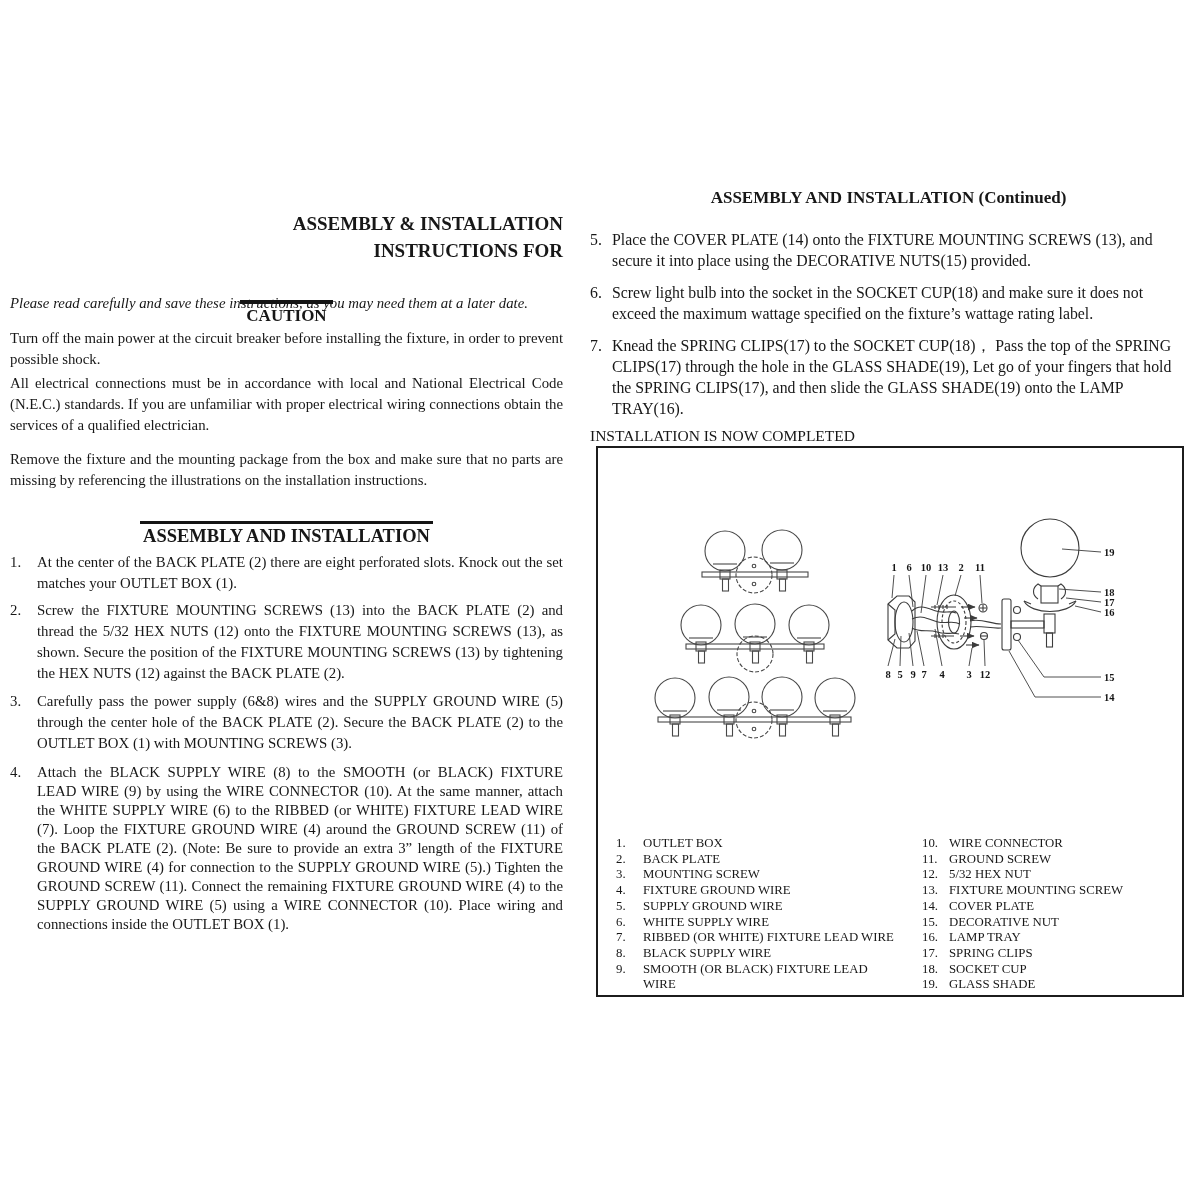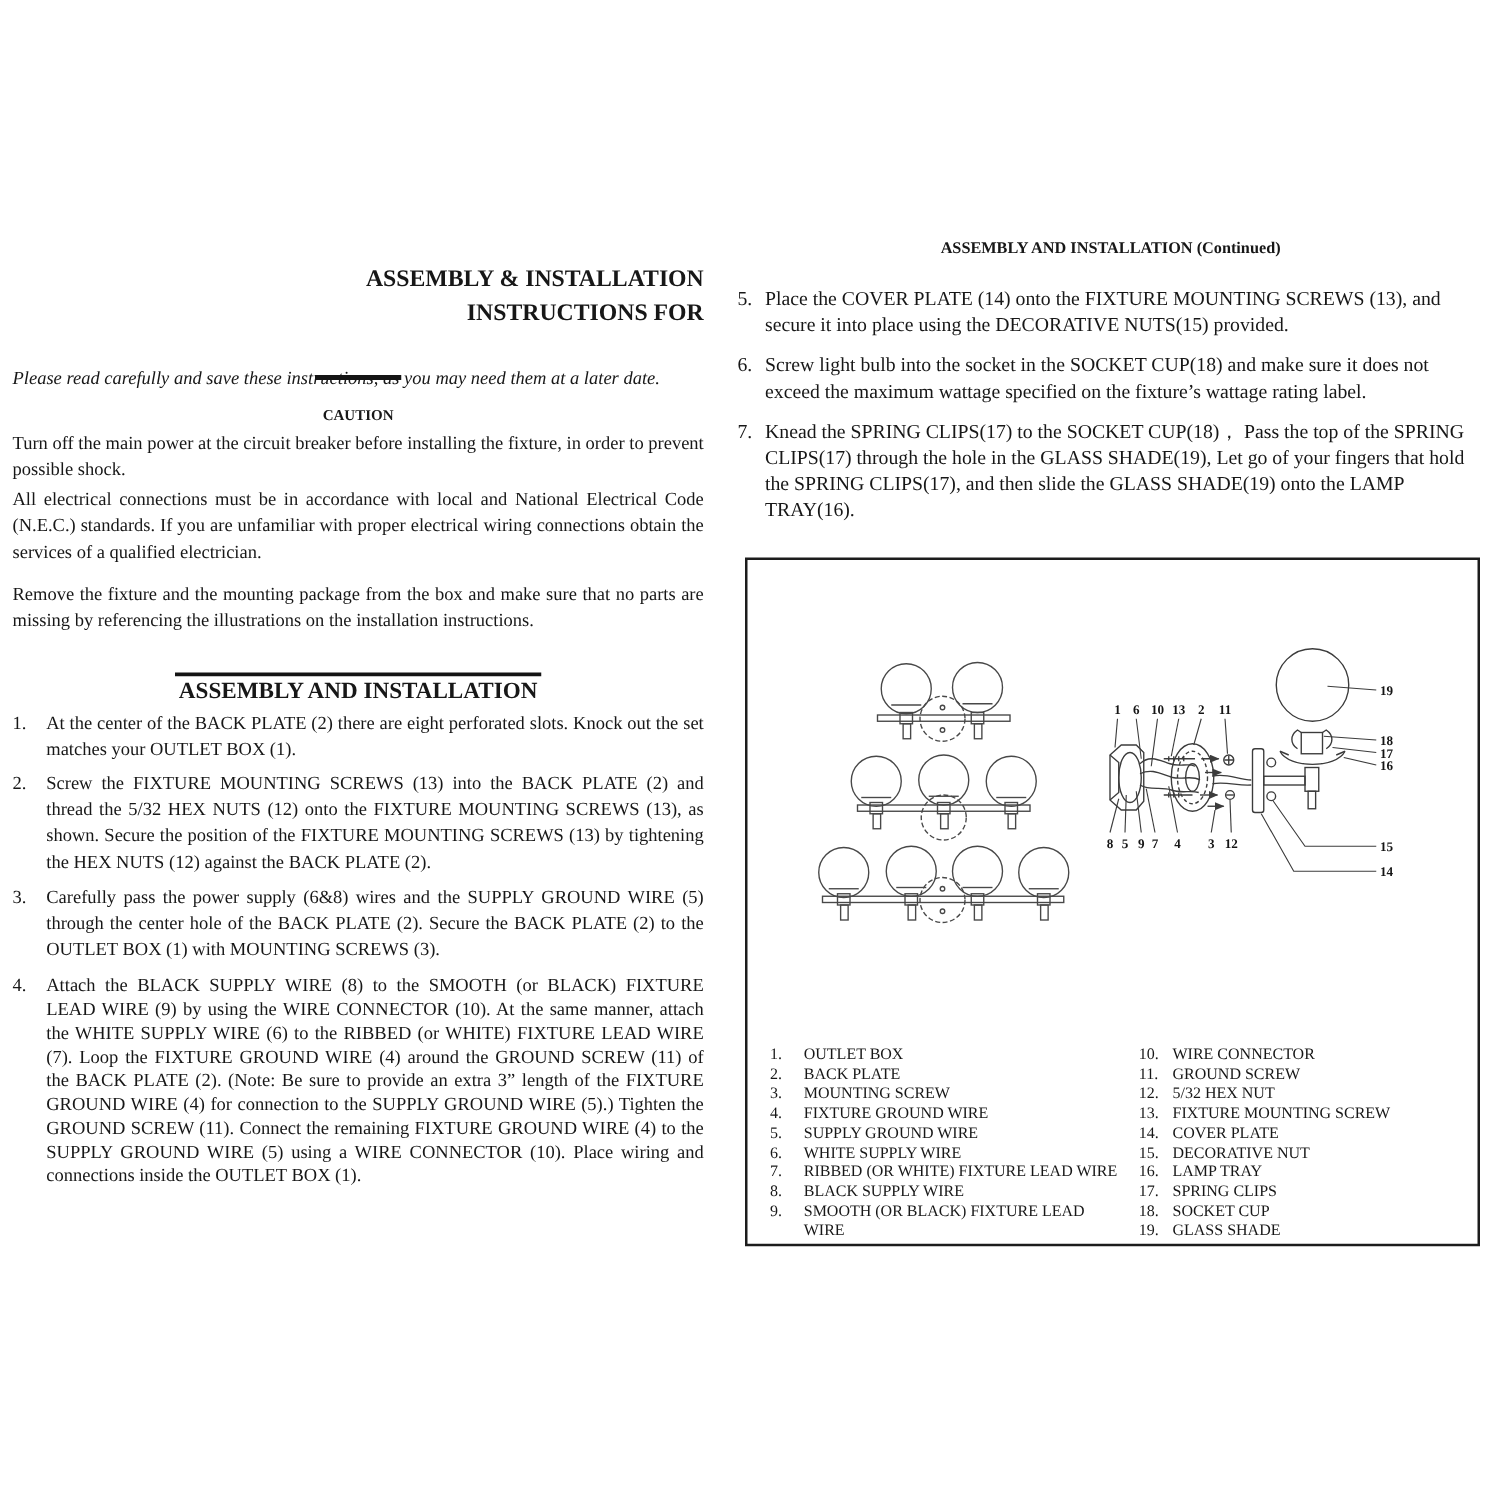--- a/index.html
+++ b/index.html
@@ -10,50 +10,50 @@
   }
   
   .col-left { position:absolute; left:10px; top:210px; width:553px; }
   .title-block { text-align:right; font-weight:bold; font-size:19px; line-height:27px; margin:0 0 29px 0; }
   .intro { font-style:italic; font-size:14.8px; line-height:20px; margin:0; }
   .rulehead-wrap { text-align:center; }
   .rulehead-wrap.caution { margin-top:-13px; }
   .rulehead-wrap.general { margin-top:-13px; }
   .rulehead-wrap.assembly { margin-top:30px; }
   .rulehead {
-    display:inline-block; border-top:4px solid #141414; padding:19px 6px 0 6px;
-    font-weight:bold; font-size:12px; line-height:19px;
+    display:inline-block; border-top:4px solid #141414; padding:2px 6px 0 6px;
+    font-weight:bold; font-size:17px; line-height:19px;
   }
   .rulehead.big { font-size:18.5px; line-height:22px; border-top-width:3.5px; padding:1px 3px 0 3px; }
   .body { font-size:14.8px; line-height:21px; margin:0; }
   .just { text-align:justify; }
   .mt3 { margin-top:3px; } .mt13 { margin-top:13px; }
   .step { display:flex; font-size:14.8px; line-height:21px; }
   .step .step-num { flex:none; width:27px; }
   .step .step-text { flex:1; text-align:justify; }
   .s1 { margin-top:5px; } .s2 { margin-top:6px; } .s3 { margin-top:7px; }
   .s4 { margin-top:9px; } .s4 .step-text, .s4 { line-height:19px; }
   
   .col-right { position:absolute; left:590px; top:188px; width:597px; }
-  .continued-heading { text-align:center; font-weight:bold; font-size:13px; line-height:20px; }
+  .continued-heading { text-align:center; font-weight:bold; font-size:17px; line-height:20px; }
   .rstep { display:flex; font-size:15.8px; line-height:21px; }
   .rstep .step-num { flex:none; width:22px; }
   .rstep .step-text { flex:1; }
   .r5 { margin-top:21px; } .r6 { margin-top:11px; } .r7 { margin-top:11px; }
   .completed { margin-top:9px; font-size:15.5px; line-height:16px; }
   
   .diagram-box {
     position:absolute; left:596px; top:446px; width:588px; height:551px;
     border:2px solid #1c1c1c; box-sizing:border-box; background:#fff;
   }
   .diagram-svg { position:absolute; left:0; top:0; }
   .parts-list { position:absolute; left:18px; top:388px; width:552px; }
   .parts-col { position:absolute; top:0; font-size:12.8px; line-height:15.7px; }
   .parts-col.pl-left { left:0; width:300px; }
-  .parts-col.pl-right { left:295px; width:246px; }
+  .parts-col.pl-right { left:306px; width:246px; }
   .part-row { display:flex; }
   .part-num { flex:none; width:27px; }
   .part-name { white-space:pre-wrap; }
 </style>
 </head>
 <body>
 
 <div class="page">
 
   <section class="col-left">
@@ -102,20 +102,21 @@
     </div>
     <div class="rstep r6">
       <span class="step-num">6.</span>
       <span class="step-text">Screw light bulb into the socket in the SOCKET CUP(18) and make sure it does not exceed the maximum wattage specified on the fixture’s wattage rating label.</span>
     </div>
     <div class="rstep r7">
       <span class="step-num">7.</span>
       <span class="step-text">Knead the SPRING CLIPS(17) to the SOCKET CUP(18)， Pass the top of the SPRING CLIPS(17)  through the hole in the GLASS SHADE(19), Let go of your fingers that hold the SPRING CLIPS(17), and then slide the GLASS SHADE(19) onto the LAMP TRAY(16).</span>
     </div>
 
+    <div class="completed">INSTALLATION IS NOW COMPLETED</div>
   </section>
 
   <div class="diagram-box">
     <svg class="diagram-svg" width="584" height="386" viewBox="0 0 584 386">
       <defs>
         <marker id="arr" markerWidth="9" markerHeight="8" refX="6.5" refY="3" orient="auto">
           <path d="M0,0 L7,3 L0,6 Z" fill="#3c3c3c"></path>
         </marker>
       </defs>
 

